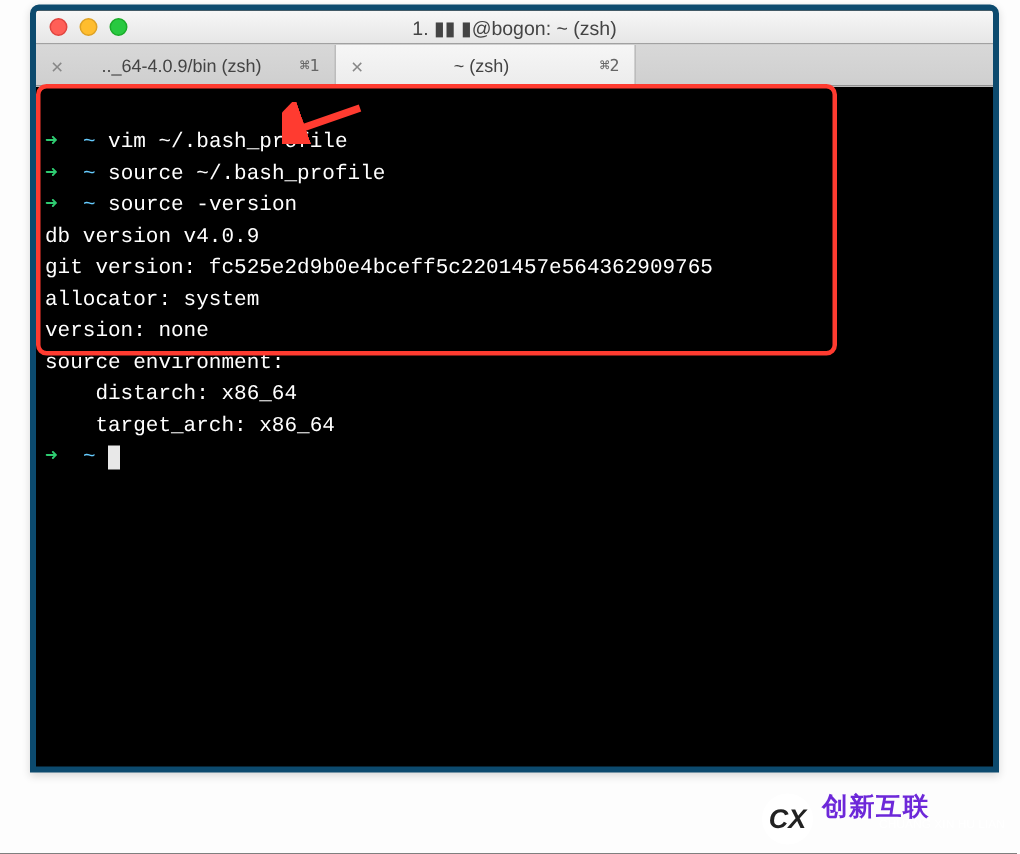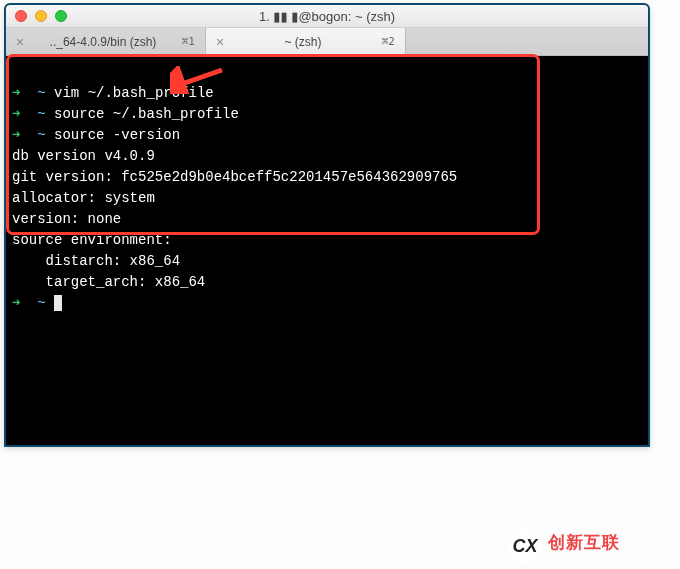--- a/index.html
+++ b/index.html
@@ -7,26 +7,26 @@
   body {
     width: 680px;
     height: 569px;
     background: #fdfdfd;
     font-family: -apple-system, "Helvetica Neue", Arial, sans-serif;
     position: relative;
     overflow: hidden;
   }
   .window {
     position: absolute;
-    left: 4px;
+    left: 20px;
     top: 3px;
     width: 646px;
-    height: 444px;
+    height: 512px;
     background: #000;
-    border: 2px solid #0c4a6e;
+    border: 4px solid #0c4a6e;
     border-radius: 6px 6px 0 0;
     box-shadow: 0 2px 6px rgba(0,0,0,0.15);
     overflow: hidden;
   }
   .titlebar {
     height: 23px;
     background: linear-gradient(#f7f7f7, #e6e6e6);
     border-bottom: 1px solid #d0d0d0;
     display: flex;
     align-items: center;
@@ -111,31 +111,30 @@
     display:inline-block;
     width: 8px; height: 16px;
     background:#e8e8e8;
     vertical-align: text-bottom;
   }
   .watermark {
     position:absolute;
     right: 10px;
     bottom: 6px;
     display:flex;
-    align-items:center;
     gap:6px;
     font-family: "Microsoft YaHei","Heiti SC",sans-serif;
   }
   .wm-logo {
     width:34px;height:34px;border-radius:50%;background:#fff;color:#222;
     font-weight:700;font-size:18px;display:flex;align-items:center;justify-content:center;
     font-style:italic;
   }
   .wm-text { line-height:1; }
-  .wm-cn { color:#ef4444;font-size:17px;font-weight:600;letter-spacing:1px;}
+  .wm-cn { color:#6d28d9;font-size:17px;font-weight:600;letter-spacing:1px;}
   .wm-en { color:#fff;font-size:8px;letter-spacing:0;margin-left:38px;}
 </style>
 </head>
 <body>
 
 <div class="window">
 
   <div class="titlebar">
     <div class="traffic">
       <span class="t-close"></span>

